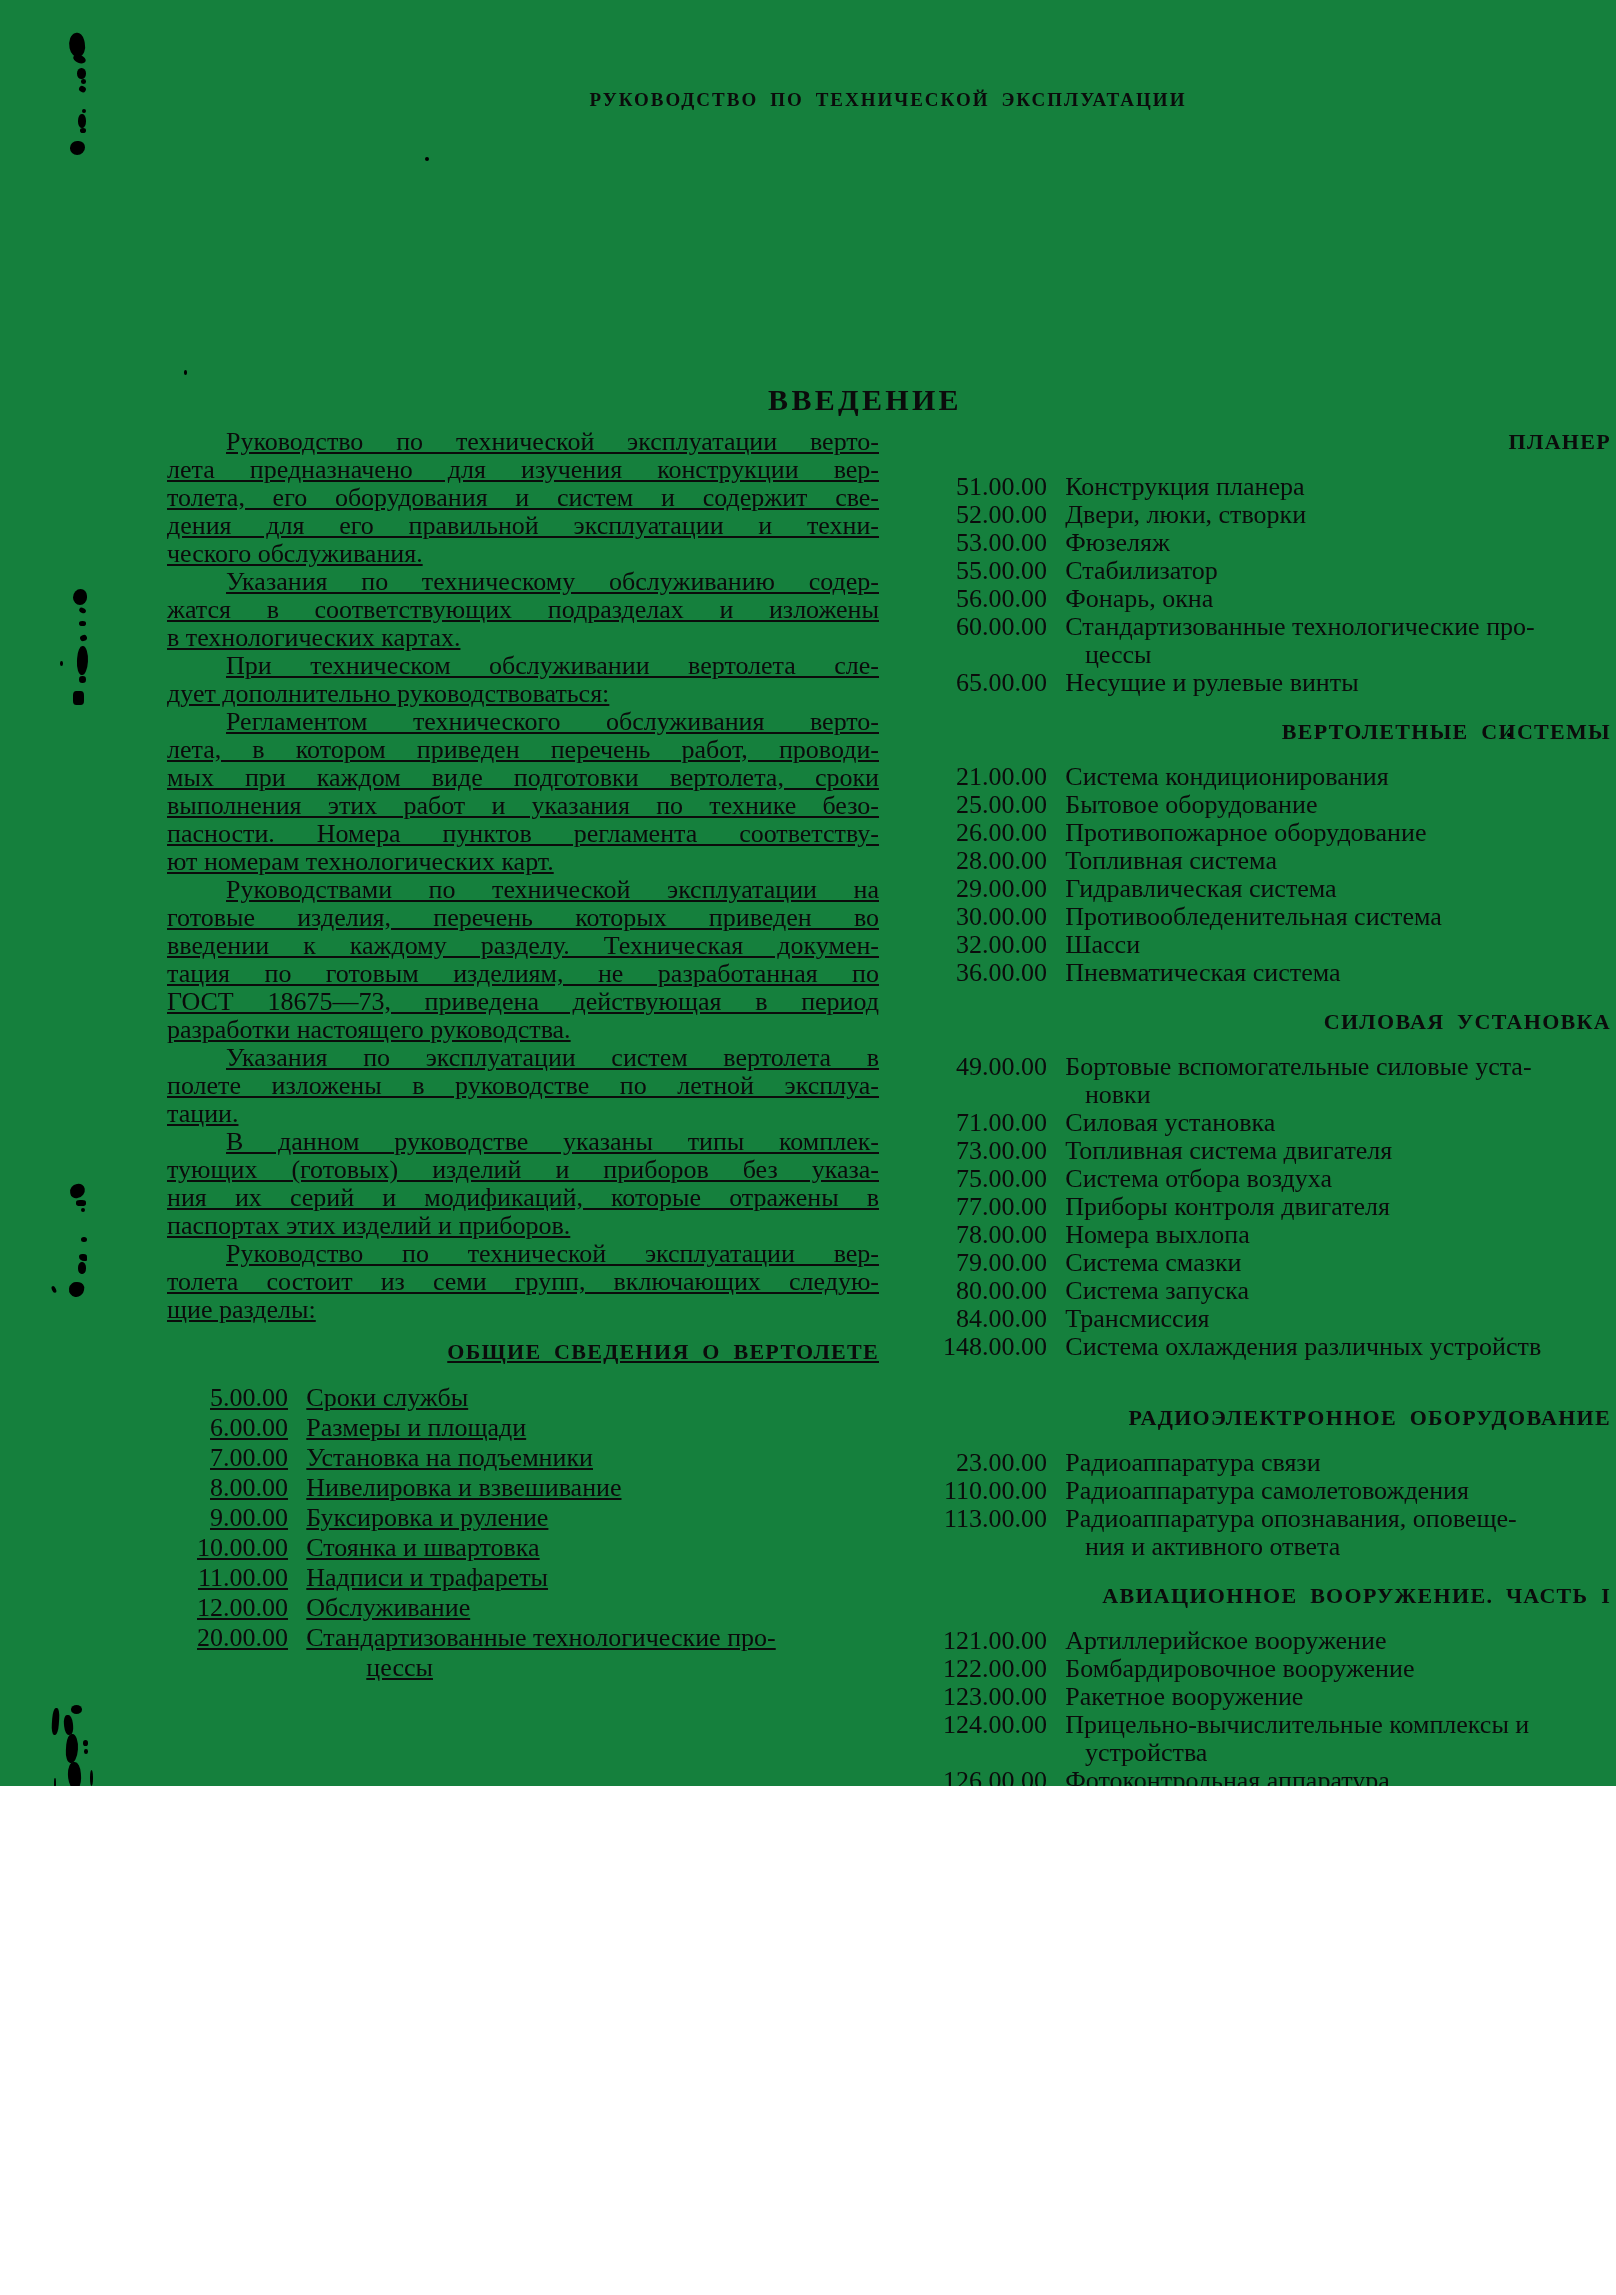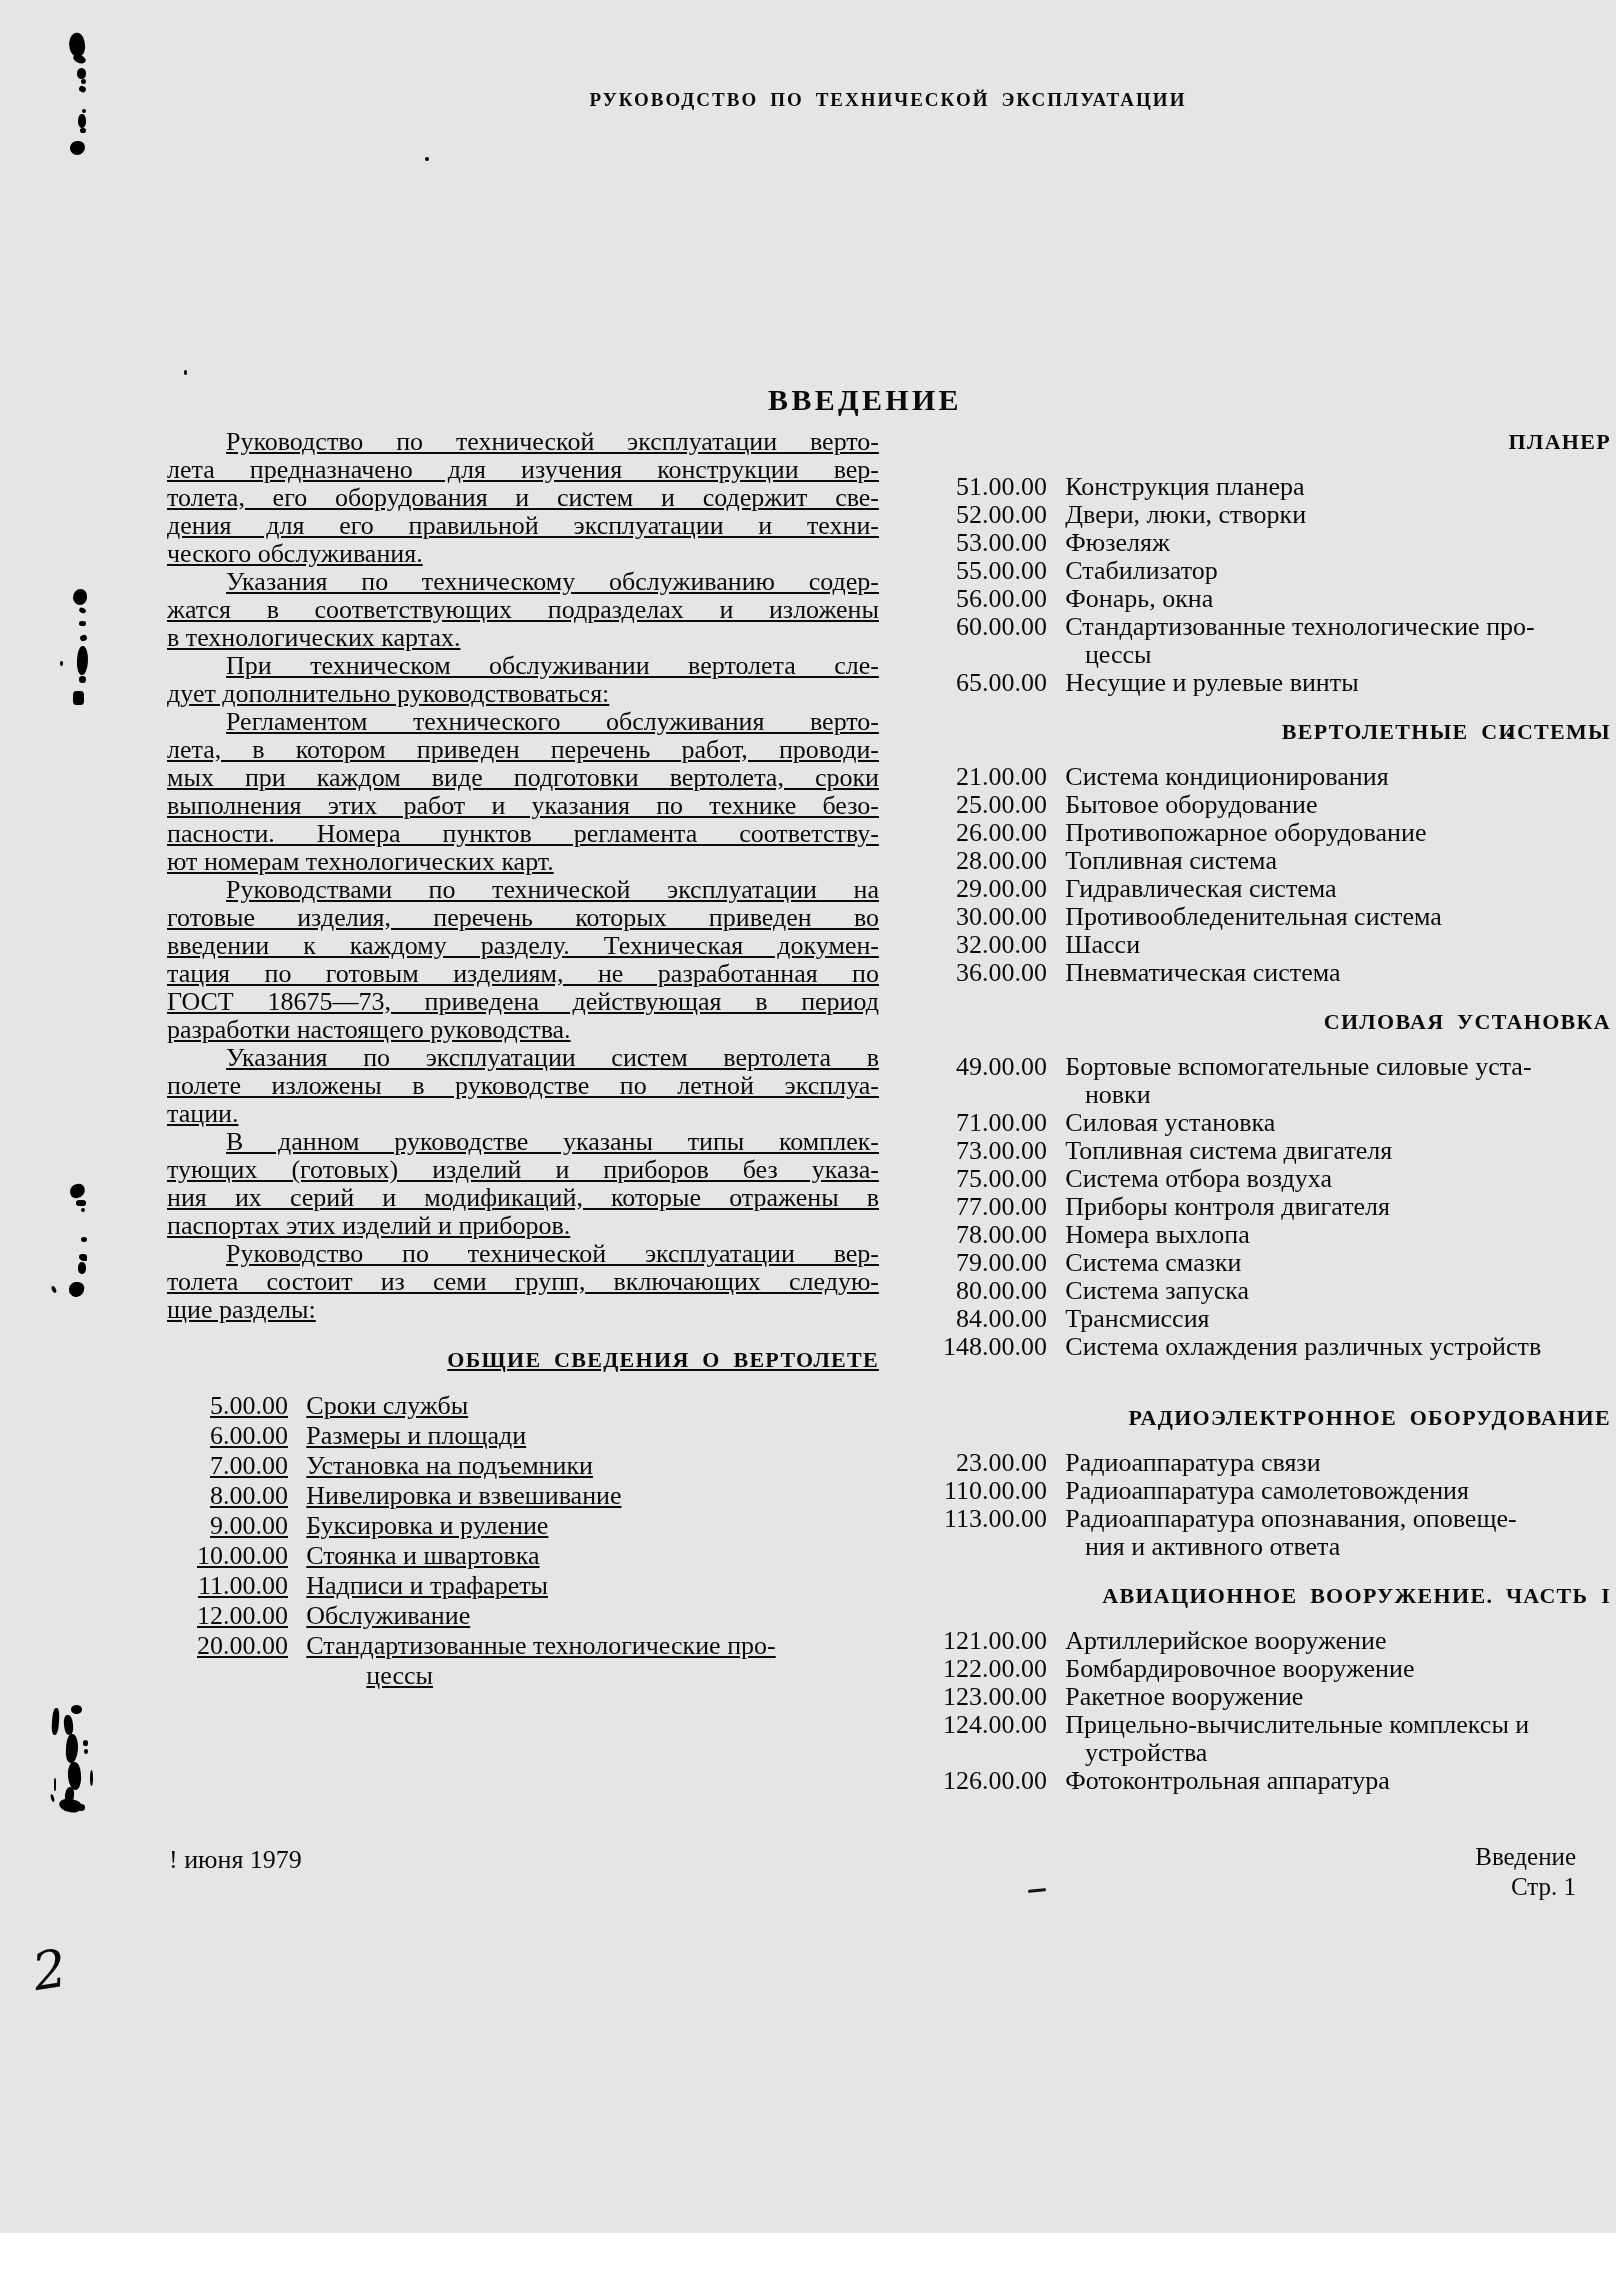--- a/index.html
+++ b/index.html
@@ -1,35 +1,35 @@
 <!DOCTYPE html>
 <html style="font-size:10.5px"><head>
 <meta charset="utf-8">
 <style>
   html,body{margin:0;padding:0;background:#ffffff;}
-  .page{position:relative;width:1616px;height:2233px;background:#e5e5e5;
+  .page{position:relative;width:1616px;height:1786px;background:#15803d;
         font-family:"Liberation Serif",serif;color:#0b0b0b;overflow:hidden;}
 
   .running-header{position:absolute;left:167px;top:89px;width:1442px;text-align:center;
         font-size:19px;font-weight:bold;letter-spacing:2px;word-spacing:5.2px;}
 
   .page-title{position:absolute;left:167px;top:383px;width:1396px;text-align:center;
         font-size:30px;font-weight:bold;letter-spacing:3.3px;}
 
   .col-left{position:absolute;left:167px;top:428px;width:712px;font-size:26px;line-height:28px;text-decoration:underline;}
   .col-right{position:absolute;left:906px;top:428px;width:705px;font-size:26px;line-height:28px;}
 
   .para{margin:0;}
   .pline{text-align:justify;text-align-last:justify;}
   .para div.pline:first-of-type{text-indent:59px;}
   .para div.pline:last-of-type{text-align-last:left;}
 
   .sec-header{font-weight:bold;font-size:22px;letter-spacing:1.3px;word-spacing:5.9px;
         text-align:right;line-height:28px;}
-  .col-left .sec-header{margin-top:22px;}
+  .col-left .sec-header{margin-top:14px;}
   .left-list{margin-top:17px;line-height:30px;}
 
   .toc .item{display:flex;}
   .toc .num{flex:0 0 121px;text-align:right;white-space:nowrap;}
   .toc .txt{flex:1;margin-left:18.3px;}
   .txt div + div{padding-left:19.6px;}
   .col-left .txt div + div{padding-left:60px;}
   .col-right .toc .num{flex-basis:141px;}
 
   .col-right .sec{margin-top:21px;}

